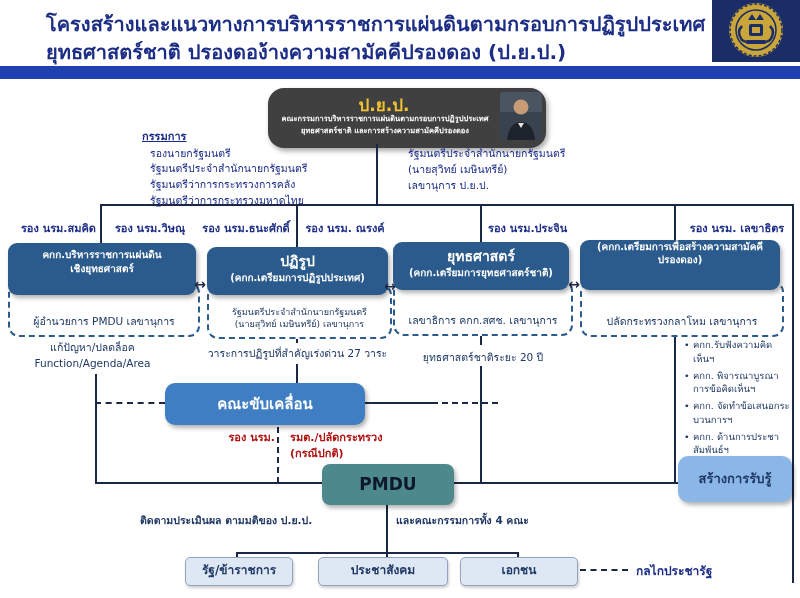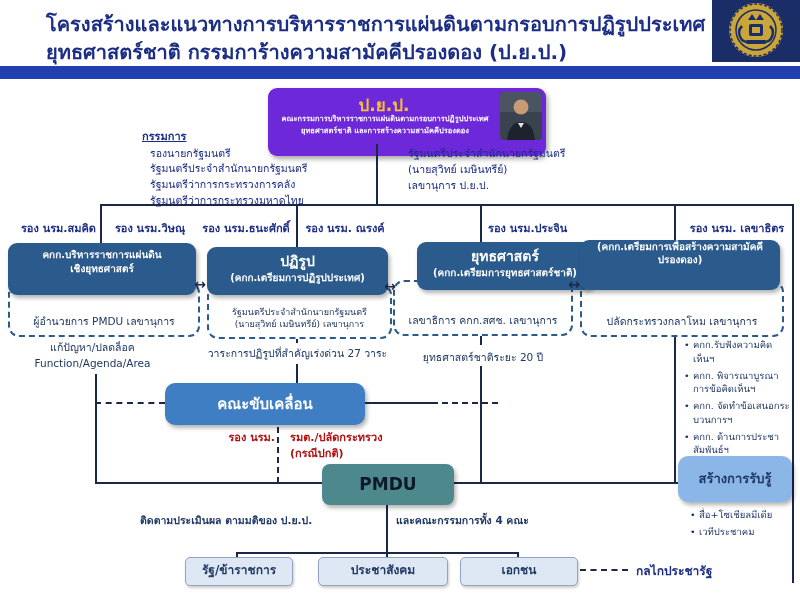--- a/index.html
+++ b/index.html
@@ -7,22 +7,22 @@
           font-family:'DejaVu Sans','Liberation Sans',sans-serif;color:#1f3864;}
   
   .hline{position:absolute;background:#1a2747;height:2px;}
   .vline{position:absolute;background:#1a2747;width:2px;}
   .hdash{position:absolute;height:0;border-top:2px dashed #1a2747;}
   .vdash{position:absolute;width:0;border-left:2px dashed #1a2747;}
   .hdr-line{position:absolute;left:46px;width:660px;font-size:20px;font-weight:bold;color:#1c2d86;}
   .hdr-bar{position:absolute;left:0;top:66px;width:800px;height:13px;background:#2040b0;}
   .emblem-panel{position:absolute;left:712px;top:0;width:88px;height:62px;background:#1b2d66;}
   
-  .pyp{position:absolute;left:268px;top:88px;width:278px;height:68px;background:#6d28d9;
-       border-radius:9px;box-shadow:2px 3px 5px rgba(0,0,0,.35);}
+  .pyp{position:absolute;left:268px;top:88px;width:278px;height:60px;background:#404040;
+       border-radius:16px;box-shadow:2px 3px 5px rgba(0,0,0,.35);}
   .pyp-title{position:absolute;left:0;top:3px;width:232px;text-align:center;
              color:#f2c233;font-size:17px;font-weight:bold;}
   .pyp-sub{position:absolute;left:4px;width:226px;text-align:center;color:#ffffff;
            font-size:7.5px;font-weight:bold;line-height:1.35;}
   .pyp-photo{position:absolute;right:4px;top:4px;width:42px;height:48px;border-radius:4px;overflow:hidden;}
   
   .note{position:absolute;font-size:10.5px;color:#1f3864;line-height:1.5;}
   .note b.u{text-decoration:underline;font-size:11px;color:#1c2d86;}
   .dep{position:absolute;top:219px;height:18px;font-size:11px;font-weight:bold;color:#1c2d86;text-align:center;}
   
@@ -55,21 +55,21 @@
         border-radius:5px;color:#1f3864;font-weight:bold;font-size:12px;text-align:center;
         line-height:25px;box-shadow:1px 2px 3px rgba(0,0,0,.2);z-index:2;}
   .bnote{position:absolute;left:636px;top:561px;font-size:12px;font-weight:bold;color:#1c2d86;}
 </style>
 </head>
 <body>
 
 <div class="canvas">
 
   <div class="hdr-line" style="top:8px;">โครงสร้างและแนวทางการบริหารราชการแผ่นดินตามกรอบการปฏิรูปประเทศ</div>
-  <div class="hdr-line" style="top:36px;">ยุทธศาสตร์ชาติ กรรมการ้างความสามัคคีปรองดอง (ป.ย.ป.)</div>
+  <div class="hdr-line" style="top:36px;">ยุทธศาสตร์ชาติ ปรองดอง้างความสามัคคีปรองดอง (ป.ย.ป.)</div>
   <div class="hdr-bar"></div>
   <div class="emblem-panel">
     <svg width="88" height="62" viewBox="0 0 88 62">
       <circle cx="44" cy="30" r="27" fill="#c9a53a"></circle>
       <circle cx="44" cy="30" r="26" fill="none" stroke="#1b2d66" stroke-width="1.5" stroke-dasharray="3 2"></circle>
       <circle cx="44" cy="30" r="20" fill="none" stroke="#1b2d66" stroke-width="1.5"></circle>
       <path d="M36 20 l4 -6 l4 6 l4 -6 l4 6 z" fill="#1b2d66"></path>
       <rect x="37" y="24" width="14" height="12" rx="2" fill="#1b2d66"></rect>
       <rect x="40" y="27" width="8" height="6" fill="#c9a53a"></rect>
       <path d="M30 26 q-6 6 0 14 q4 3 8 1" fill="none" stroke="#1b2d66" stroke-width="2.5"></path>
@@ -139,21 +139,21 @@
     </div>
   </div>
   <div class="cbox" style="left:207px;top:247px;width:181px;height:48px;">
     <div class="t1" style="font-size:14px;">ปฏิรูป</div>
     <div class="t2">(คกก.เตรียมการปฏิรูปประเทศ)</div>
   </div>
 
   <div class="dbox" style="left:393px;top:280px;width:176px;height:52px;">
     <div class="dt">เลขาธิการ คกก.สศช. เลขานุการ</div>
   </div>
-  <div class="cbox" style="left:393px;top:242px;width:176px;height:48px;margin-left:24px;">
+  <div class="cbox" style="left:393px;top:242px;width:176px;height:48px;">
     <div class="t1" style="font-size:14px;">ยุทธศาสตร์</div>
     <div class="t2">(คกก.เตรียมการยุทธศาสตร์ชาติ)</div>
   </div>
 
   <div class="dbox" style="left:580px;top:281px;width:200px;height:52px;">
     <div class="dt">ปลัดกระทรวงกลาโหม เลขานุการ</div>
   </div>
   <div class="cbox" style="left:580px;top:240px;width:200px;height:50px;">
     <div class="t2" style="font-size:10px;">(คกก.เตรียมการเพื่อสร้างความสามัคคีปรองดอง)</div>
   </div>
@@ -191,24 +191,20 @@
   <div class="red" style="left:205px;top:428px;width:70px;text-align:right;">รอง นรม.</div>
   <div class="red" style="left:290px;top:444px;width:120px;">(กรณีปกติ)</div>
   <div class="red" style="left:290px;top:428px;width:120px;">รมต./ปลัดกระทรวง</div>
 
   <div class="pmdu">PMDU</div>
   <div class="vline" style="left:386px;top:505px;height:52px;"></div>
   <div class="pnote" style="left:140px;width:240px;text-align:left;">ติดตามประเมินผล ตามมติของ ป.ย.ป.</div>
   <div class="pnote" style="left:396px;width:190px;">และคณะกรรมการทั้ง 4 คณะ</div>
 
   <div class="aware">สร้างการรับรู้</div>
-  <div class="blist" style="left:690px;top:508px;width:102px;">
-    <div>สื่อ+โซเชียลมีเดีย</div>
-    <div>เวทีประชาคม</div>
-  </div>
 
   <div class="hline" style="left:237px;top:552px;width:282px;"></div>
   <div class="vline" style="left:236px;top:552px;height:6px;"></div>
   <div class="vline" style="left:517px;top:552px;height:6px;"></div>
   <div class="gbox" style="left:185px;width:106px;">รัฐ/ข้าราชการ</div>
   <div class="gbox" style="left:318px;width:128px;">ประชาสังคม</div>
   <div class="gbox" style="left:460px;width:116px;">เอกชน</div>
   <div class="hdash" style="left:580px;top:569px;width:48px;"></div>
   <div class="bnote">กลไกประชารัฐ</div>
 

